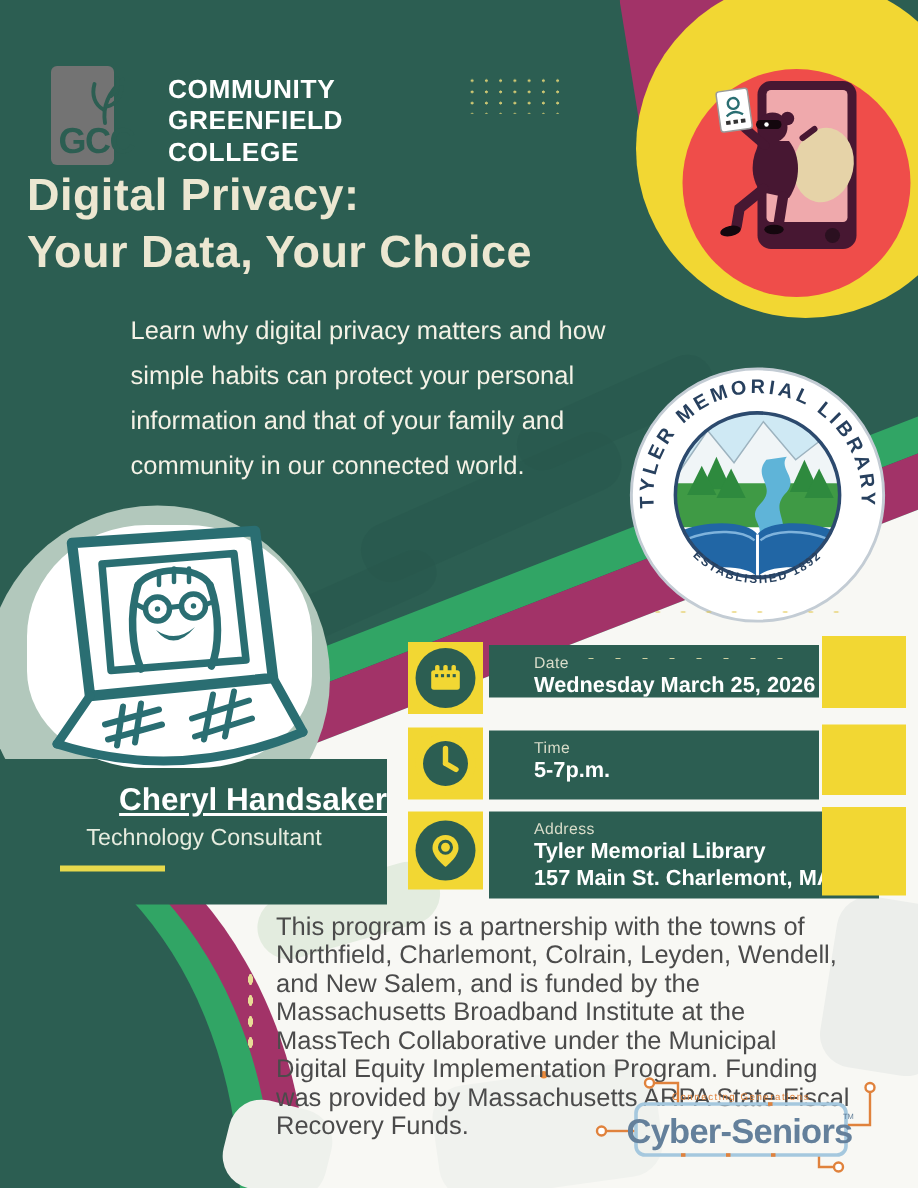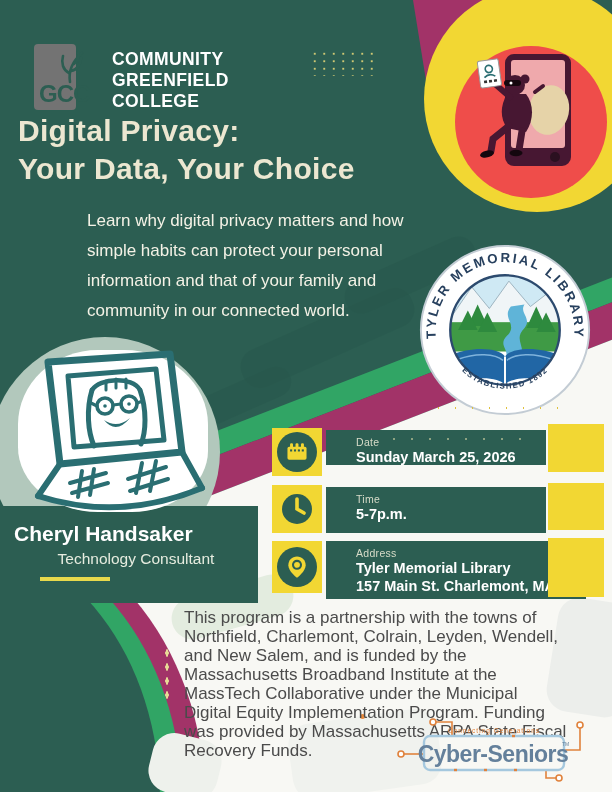--- a/index.html
+++ b/index.html
@@ -62,21 +62,21 @@
 
   
   .seal{position:absolute;left:417px;top:242px;width:176px;height:176px;z-index:8;}
 
   
   .sage-circle{position:absolute;left:-10px;top:337px;width:230px;height:230px;border-radius:50%;background:#b2c8bc;z-index:4;}
   .laptop-blob{position:absolute;left:18px;top:350px;width:190px;height:162px;background:#ffffff;z-index:8;
     border-radius:42% 44% 40% 42% / 46% 46% 38% 40%;}
   .laptop-svg{position:absolute;left:20px;top:350px;width:190px;height:168px;z-index:8;}
   .name-block{position:absolute;left:0;top:506px;width:258px;height:97px;background:#2c5e52;z-index:7;padding-top:16px;}
-  .presenter-name{color:#ffffff;font-weight:bold;font-size:21px;text-align:left;padding-left:14px;}
+  .presenter-name{color:#ffffff;font-weight:bold;font-size:21px;text-align:right;padding-left:14px;text-decoration:underline;}
   .presenter-role{color:#e6ecdf;font-size:15.5px;text-align:center;padding-left:14px;margin-top:4px;}
   .presenter-underline{width:70px;height:4px;background:#e8d94c;margin:9px 0 0 40px;}
 
   
   .row{position:absolute;z-index:10;}
   .icon-square{position:absolute;width:50px;background:#f2d733;display:flex;align-items:center;justify-content:center;}
   .icon-circle{width:40px;height:40px;border-radius:50%;background:#2c5e52;display:flex;align-items:center;justify-content:center;}
   .bar{position:absolute;background:#2c5e52;color:#ffffff;padding:6px 0 0 30px;}
   .bar .lbl{font-size:10.5px;color:#d8dcc9;letter-spacing:.3px;}
   .bar .val{font-size:14.5px;font-weight:bold;line-height:18px;}
@@ -247,21 +247,21 @@
           <rect x="19.6" y="5" width="3.4" height="6" rx="1.4" fill="#f2d733"></rect>
           <rect x="7" y="12" width="2.4" height="2.4" fill="#2c5e52"></rect>
           <rect x="11.5" y="12" width="2.4" height="2.4" fill="#2c5e52"></rect>
           <rect x="16" y="12" width="2.4" height="2.4" fill="#2c5e52"></rect>
           <rect x="20.5" y="12" width="2.4" height="2.4" fill="#2c5e52"></rect>
         </svg>
       </div>
     </div>
     <div class="bar" style="left:326px;top:430px;width:220px;height:35px;">
       <div class="lbl">Date</div>
-      <div class="val">Sunday March 25, 2026</div>
+      <div class="val">Wednesday March 25, 2026</div>
     </div>
     <div class="cap" style="left:548px;top:424px;width:56px;height:48px;"></div>
   </div>
 
   <div class="row">
     <div class="icon-square" style="left:272px;top:485px;height:48px;">
       <div class="icon-circle" style="background:#f2d733;">
         <svg width="34" height="34" viewBox="0 0 34 34">
           <circle cx="17" cy="17" r="15" fill="#2c5e52"></circle>
           <path d="M17,17 L17,7 M17,17 L24,21" stroke="#f2d733" stroke-width="3.6" stroke-linecap="round"></path>

